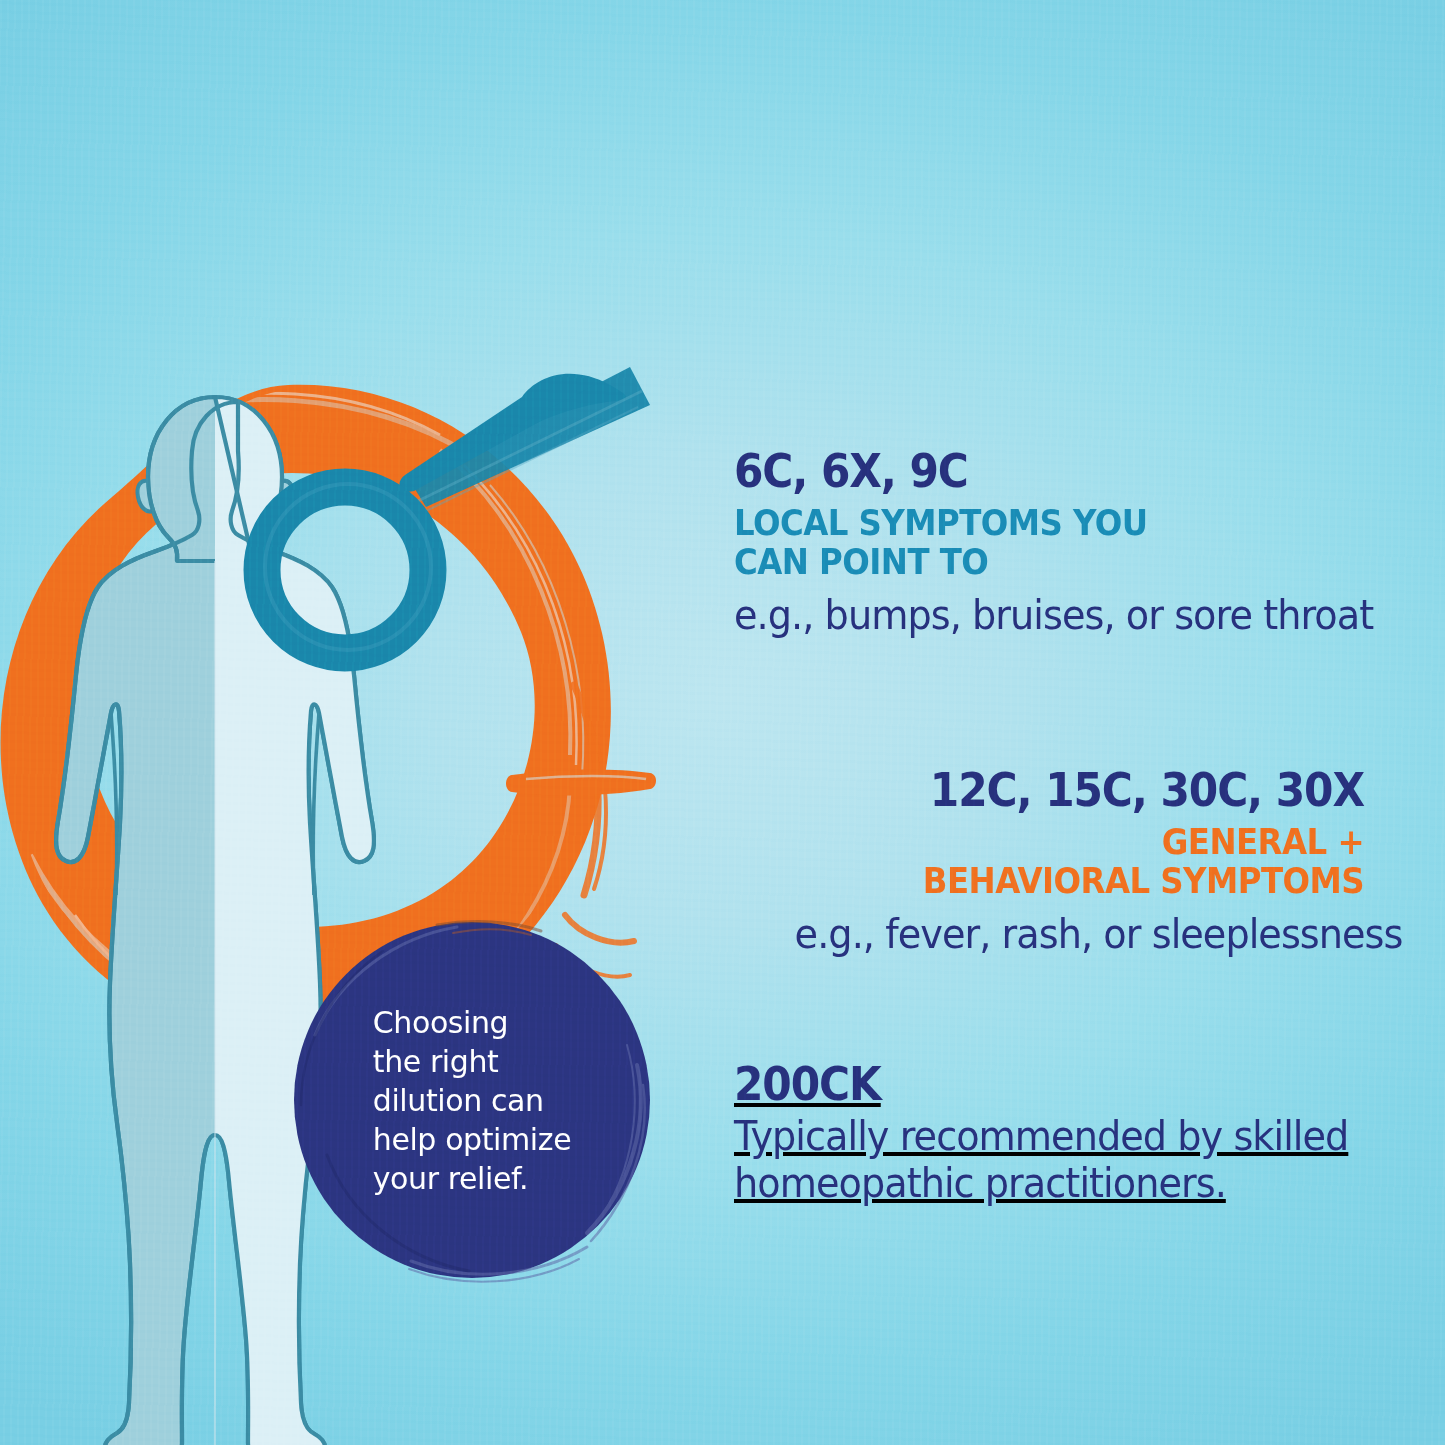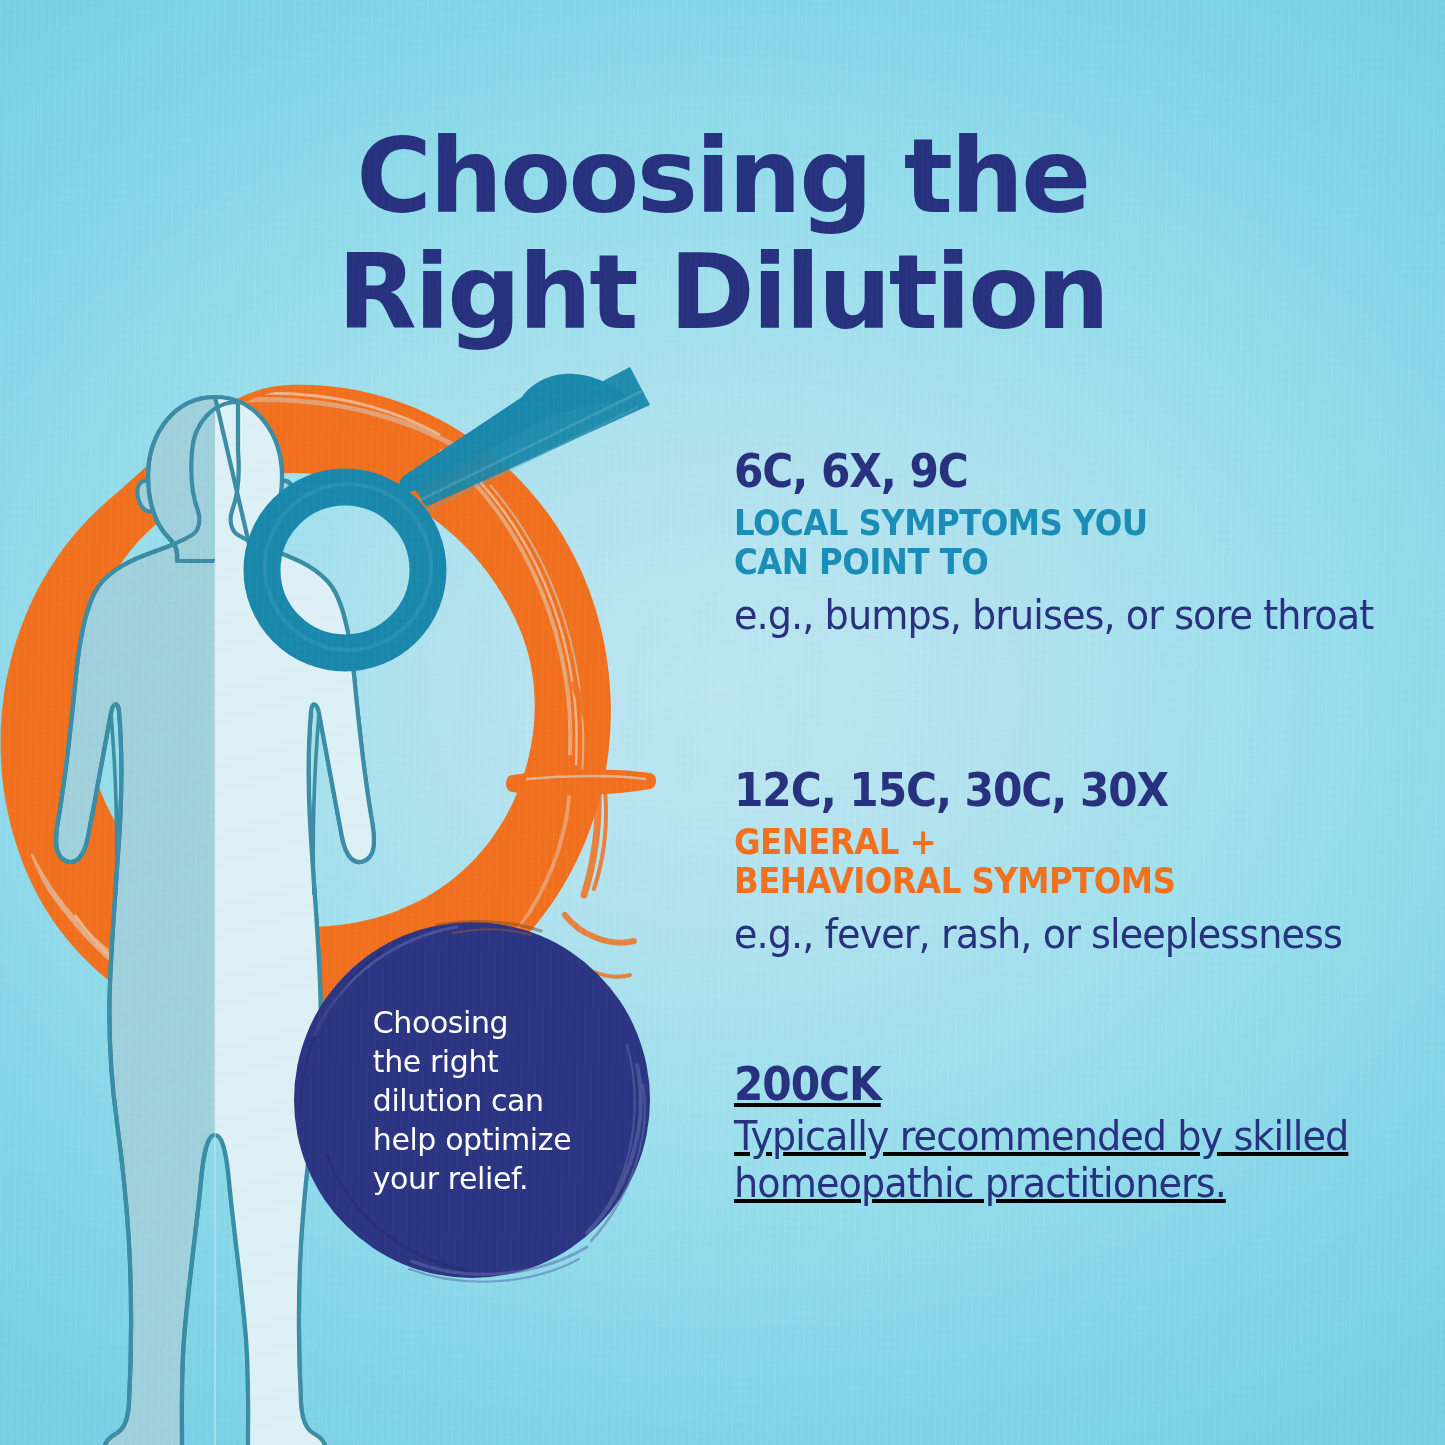--- a/index.html
+++ b/index.html
@@ -46,21 +46,21 @@
     font-family:"DejaVu Sans", sans-serif;
     font-size:30px;line-height:1.30;font-weight:400;
     letter-spacing:-.4px;
     padding:0 42px;box-sizing:border-box;
     white-space:pre-line;
   }
   
   .col{position:absolute;left:706px;top:0;width:700px;}
   .block{position:absolute;left:0;width:700px;margin-left:28px;}
   .b1{top:447px;}
-  .b2{top:766px;}
+  .b2{top:766px;text-align:right;}
   .b3{top:1060px;text-decoration:underline;}
 
   .code{
     color:#27317d;
     font-family:"DejaVu Sans", sans-serif;
     font-weight:bold;
     font-size:47px;line-height:1.04;
     letter-spacing:-1.2px;
     transform:scaleX(.90);transform-origin:left center;
     white-space:nowrap;
@@ -276,22 +276,20 @@
         <path d="M166,18 C196,12 224,14 244,20" stroke="#a8562c" stroke-width="2" fill="none" stroke-linecap="round"></path>
       </g>
     </svg>
     <div class="badge-text">Choosing
 the right
 dilution can
 help optimize
 your relief.</div>
   </div>
 
-  <div class="title">Choosing the
-Right Dilution</div>
 
   <div class="col">
 
     <div class="block b1">
       <div class="code">6C, 6X, 9C</div>
       <div class="sub sub-teal">LOCAL SYMPTOMS YOU
 CAN POINT TO</div>
       <div class="eg">e.g., bumps, bruises, or sore throat</div>
     </div>
 

